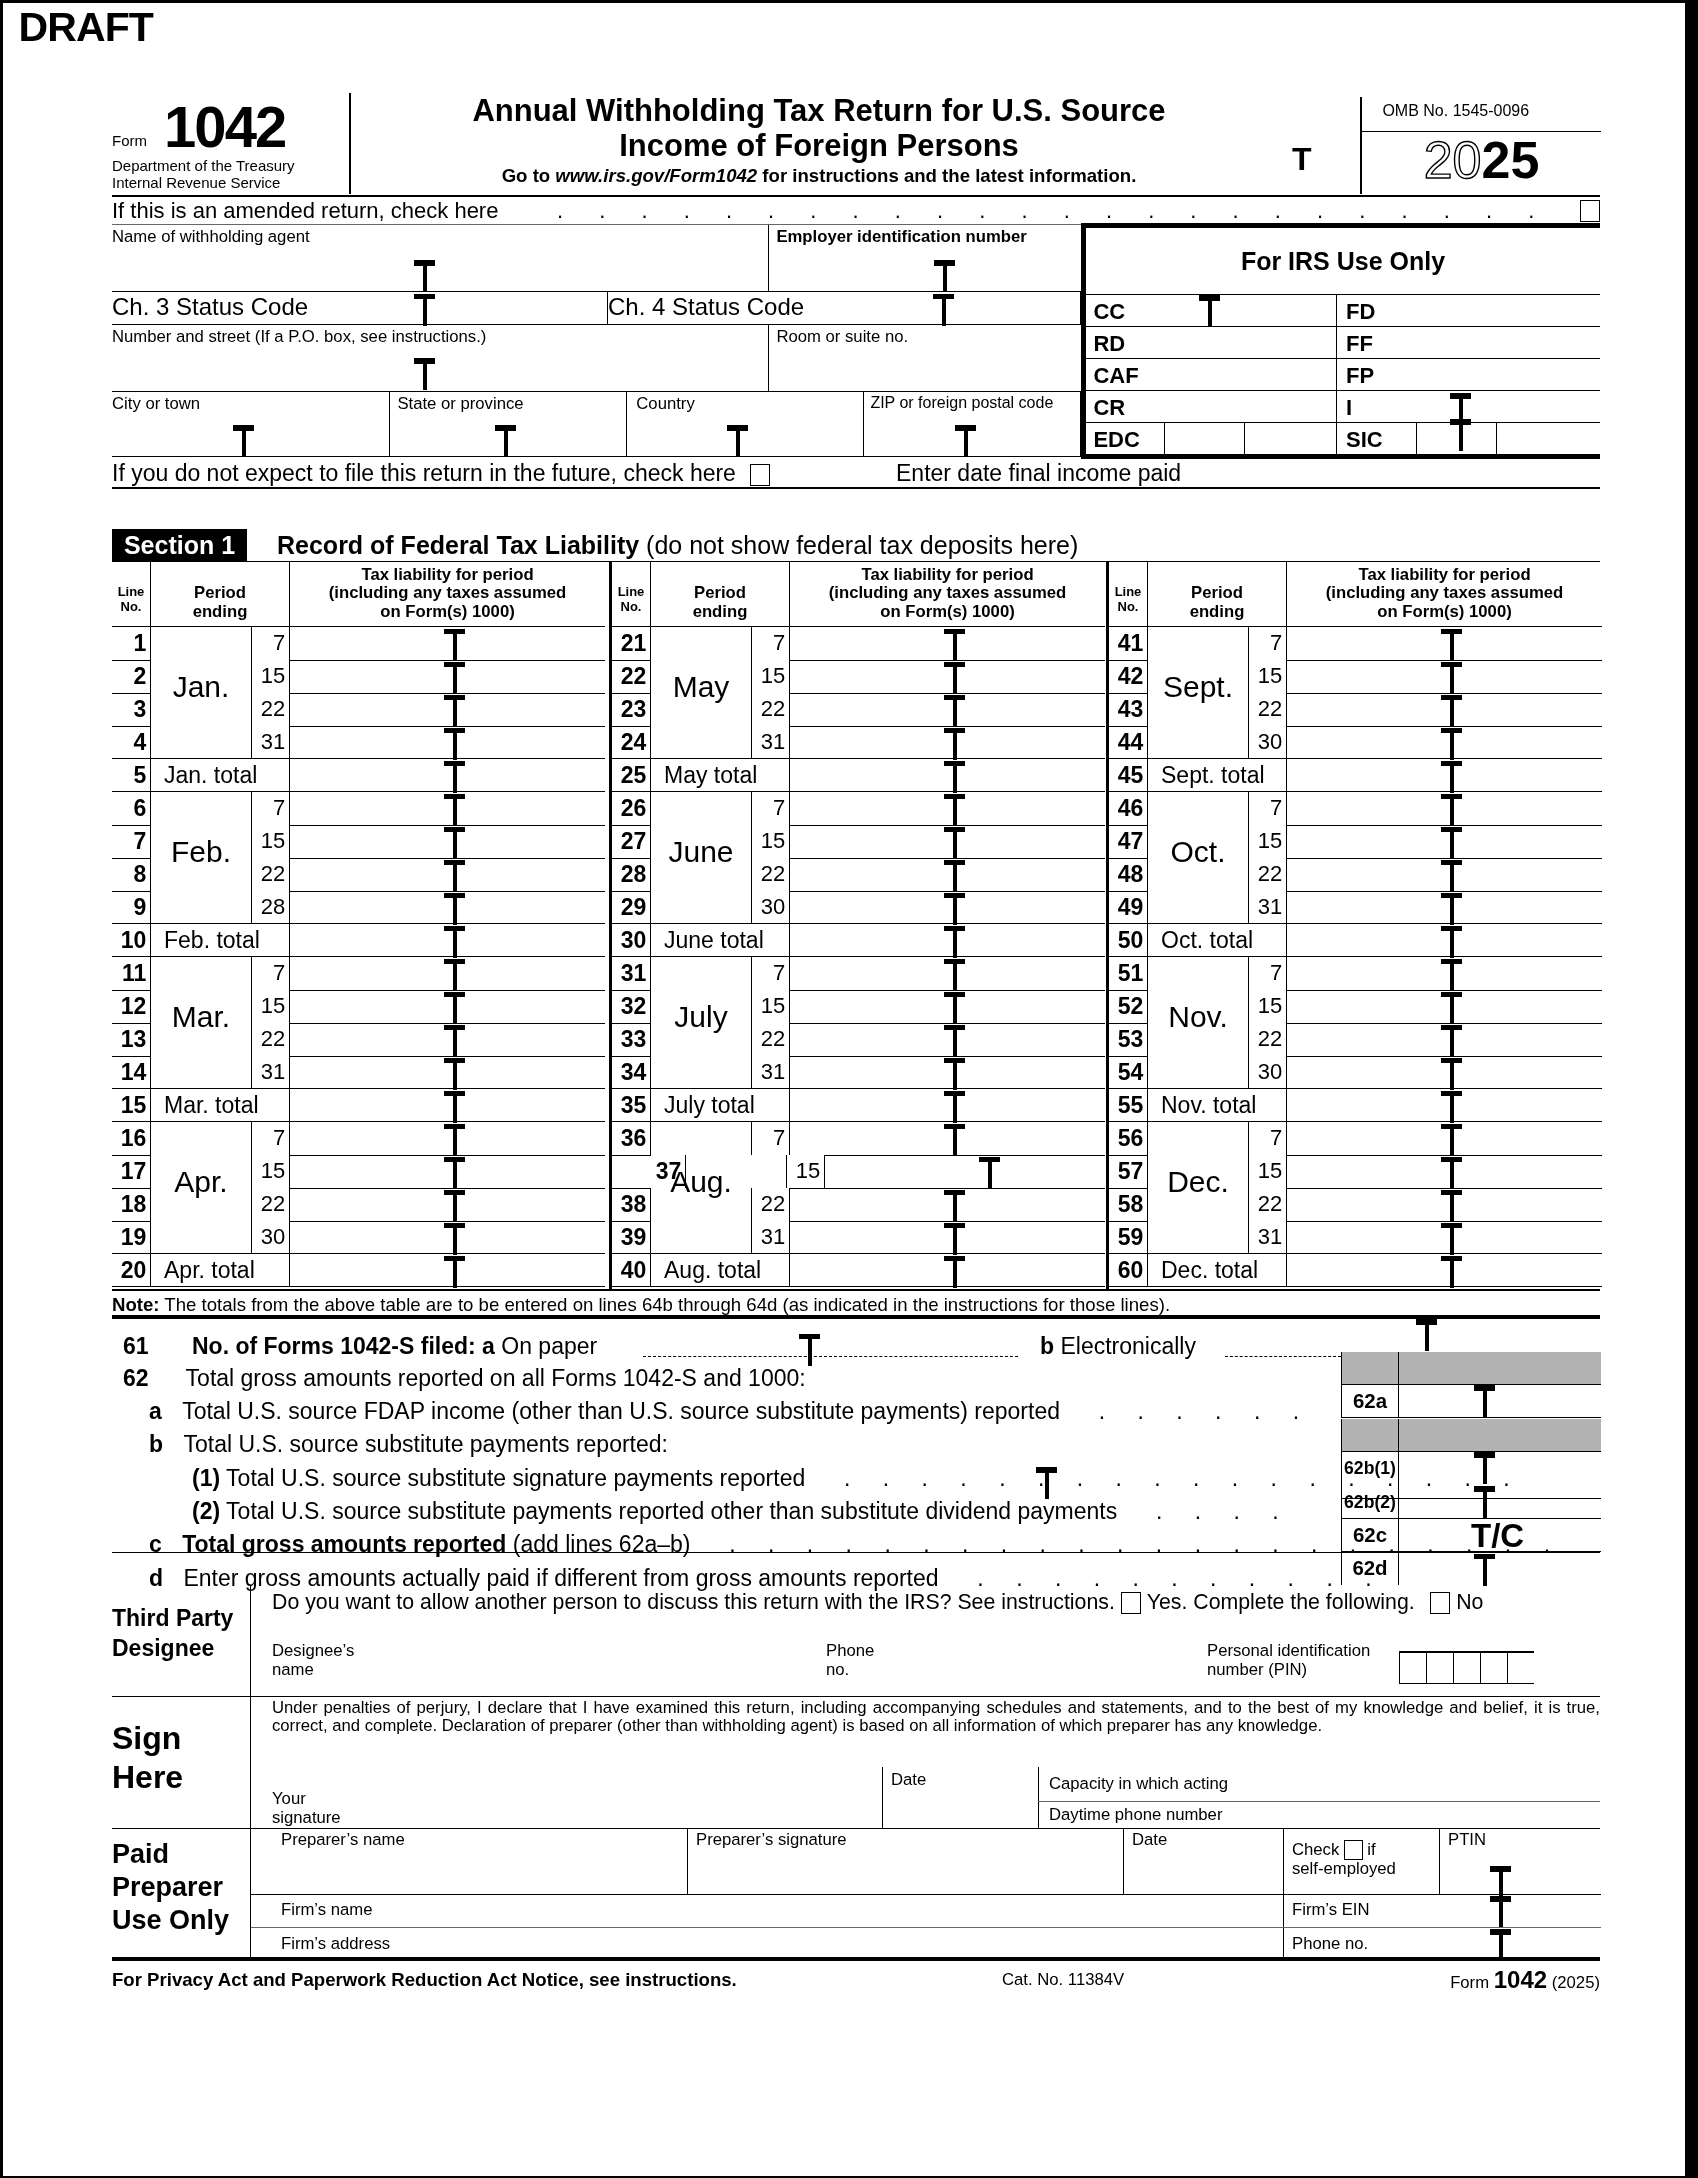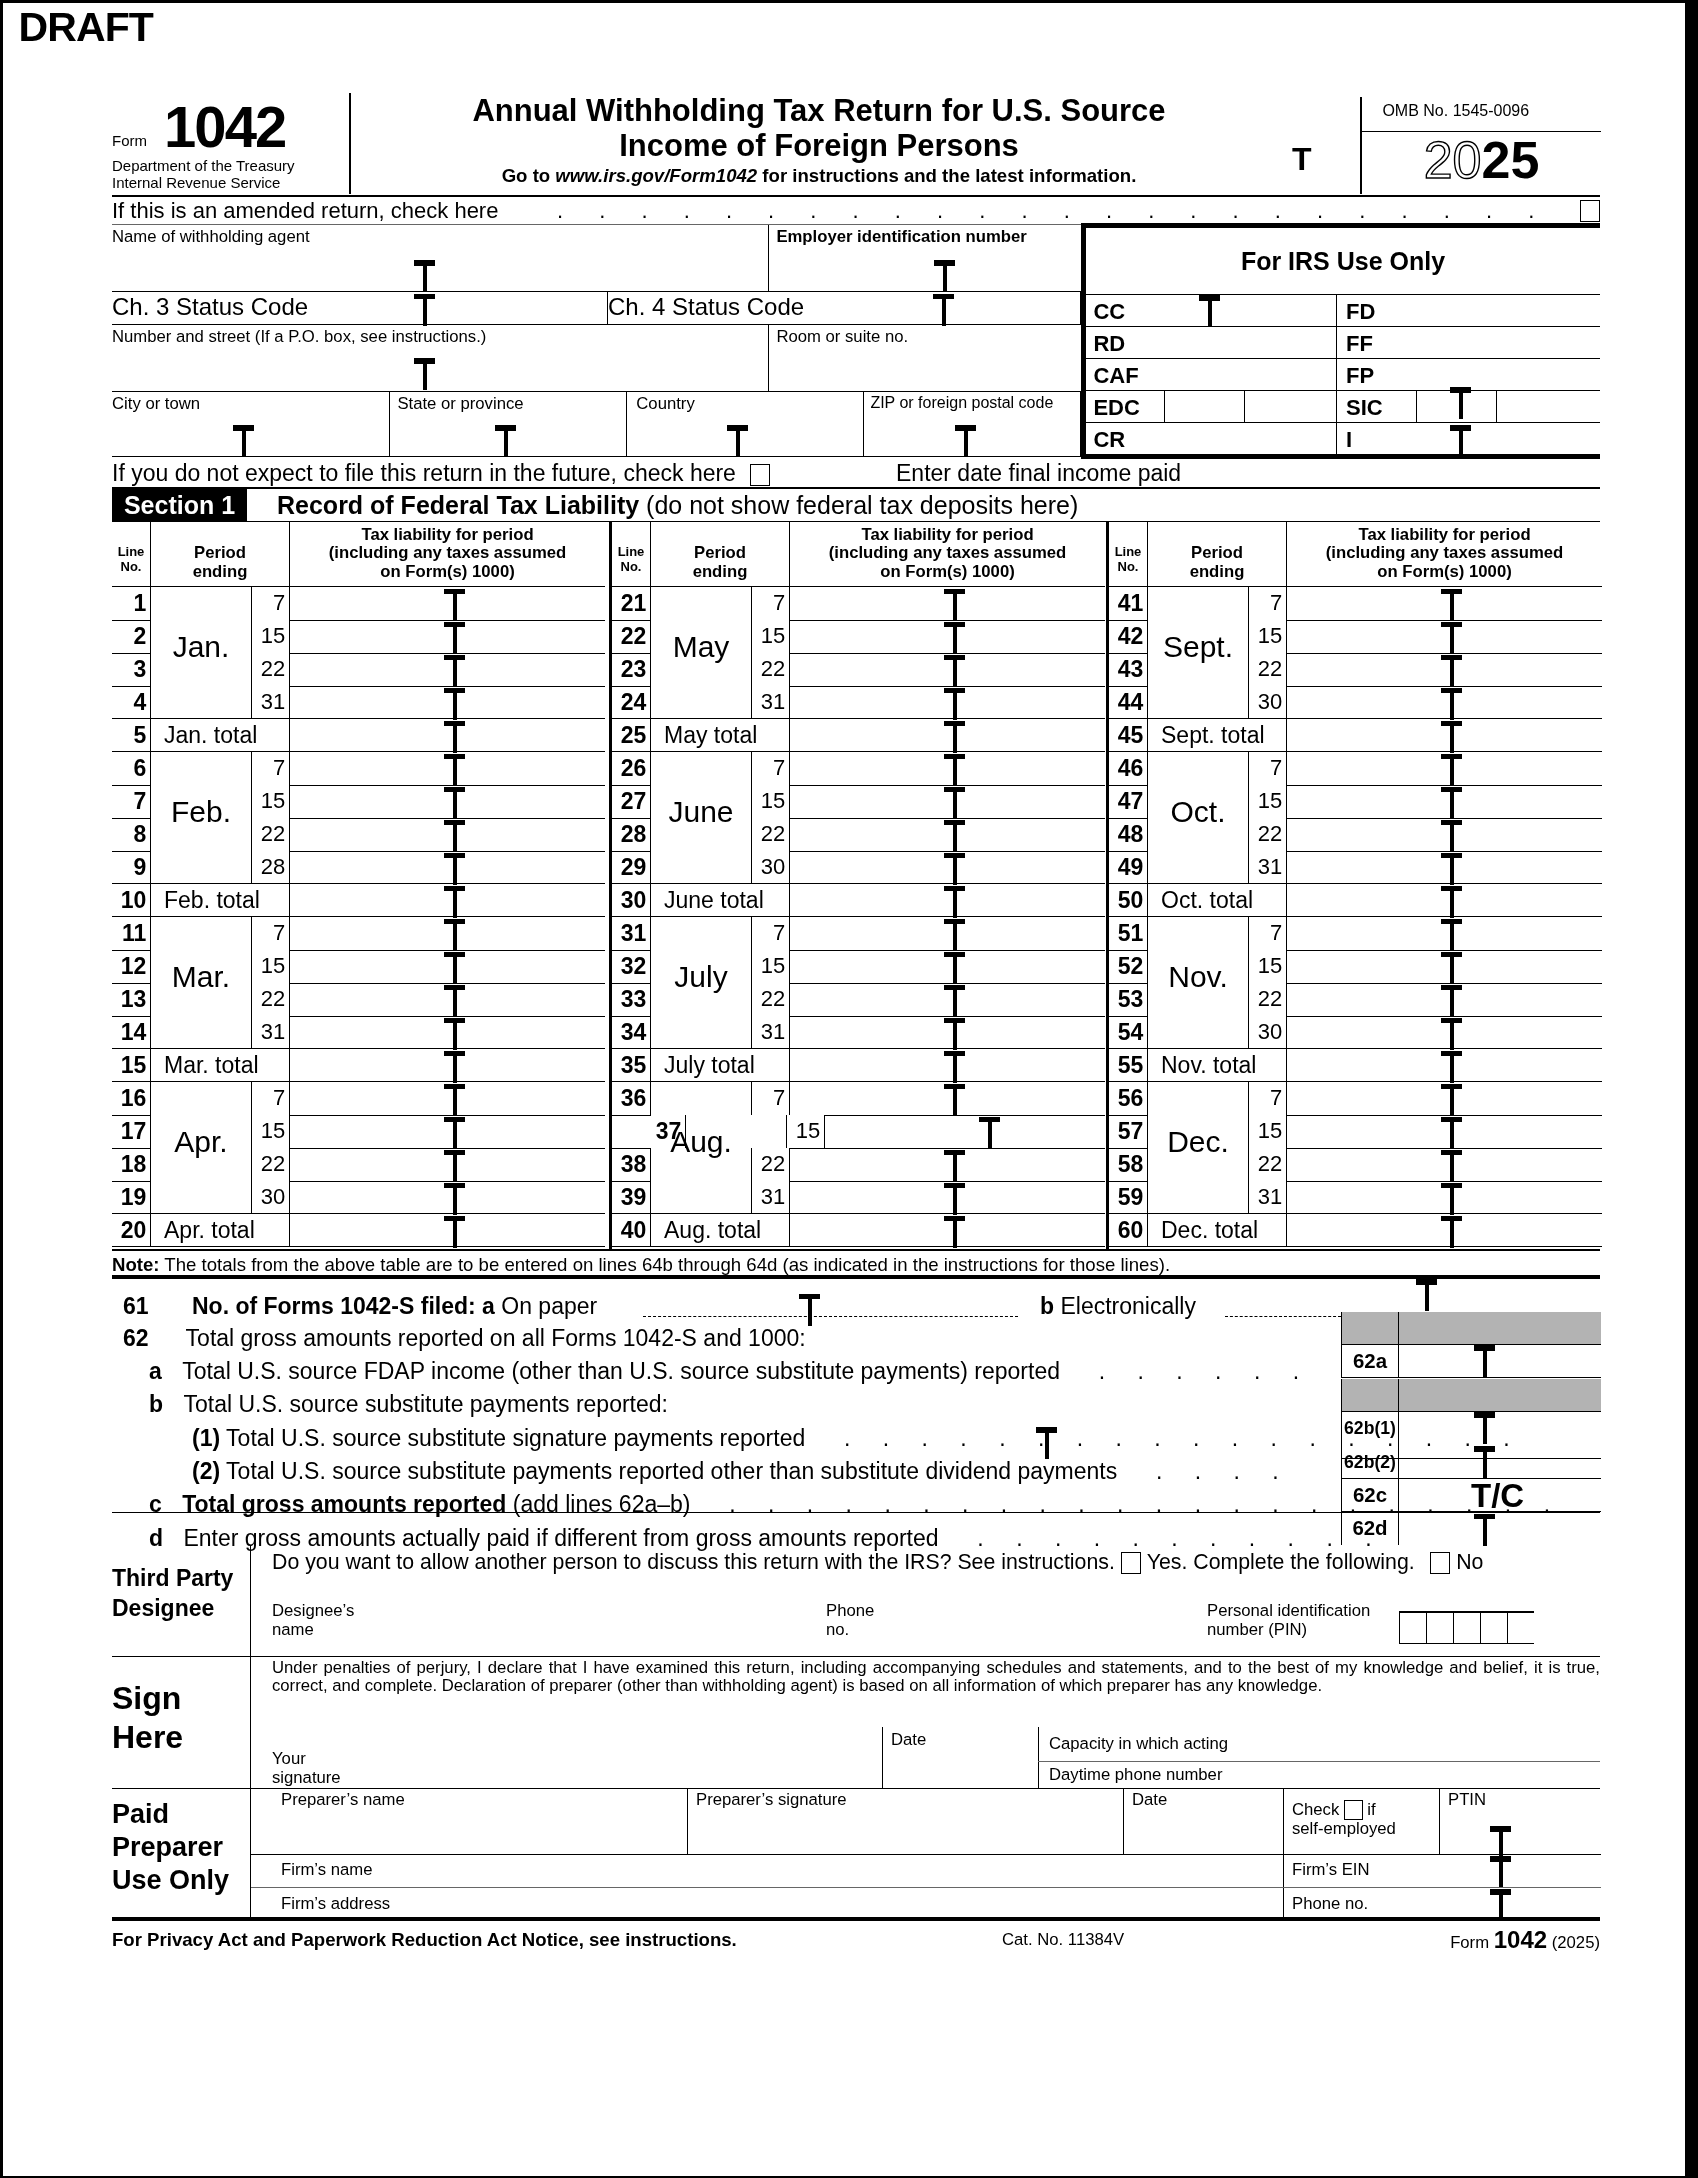--- a/index.html
+++ b/index.html
@@ -32,21 +32,21 @@
   .cell { position: absolute; border-bottom: 1.9px solid #000; border-right: 1.4px solid #000; }
   .cell .lab { font-size: 16.7px; padding: 1.9px 0 0 0; }
   .cell .labbig { font-size: 24px; line-height: 30px; }
   .irs { position: absolute; left: 969px; top: -1.9px; width: 519px; height: 236px; border: 5.6px solid #000; border-right: none; }
   .irs .h { height: 67px; text-align: center; font-size: 25px; font-weight: bold; line-height: 67px; border-bottom: 1.9px solid #000; }
   .irs .row { height: 32px; border-bottom: 1.9px solid #000; position: relative; font-size: 22px; font-weight: bold; }
   .irs .row:last-child { border-bottom: none; }
   .irs .row span { position: absolute; top: 3.7px; }
   .irs .vdiv { position: absolute; top: 0; bottom: 0; border-left: 1.4px solid #000; }
   .future { position: relative; height: 32px; font-size: 23px; line-height: 32px; border-bottom: 2.8px solid #000; }
-  .sec1 { position: relative; height: 33px; font-size: 25px; line-height: 33px; border-bottom: 1.9px solid #000; }
+  .sec1 { position: relative; height: 33px; font-size: 25px; line-height: 33px; border-bottom: 1.9px solid #000; margin-top: 40px; }
   .sec1 .badge { position: absolute; left: 0; top: 0; width: 135px; height: 32px; background: #000; color: #fff; font-weight: bold; text-align: center; }
   .sec1 .ttl { position: absolute; left: 165px; top: 0; }
   .liab { position: relative; height: 729px; border-bottom: 2.8px solid #000; }
   .lcol { position: absolute; top: 0; width: 493px; height: 729px; }
   .lcol .th { position: absolute; top: 0; height: 65px; border-bottom: 1.9px solid #000; font-weight: bold; text-align: center; font-size: 16.7px; line-height: 18.6px; }
   .lcol .row { position: absolute; left: 0; width: 493px; height: 33px; border-bottom: 1.4px solid #000; }
   .lcol .ln { position: absolute; left: 0; width: 39px; height: 100%; font-weight: bold; font-size: 23px; text-align: right; padding-right: 3.7px; border-right: 1.4px solid #000; line-height: 32px; }
   .lcol .day { position: absolute; left: 139px; width: 39px; height: 100%; font-size: 22px; text-align: right; padding-right: 3.7px; border-left: 1.4px solid #000; border-right: 1.4px solid #000; line-height: 32px; background:#fff; }
   .lcol .tot { position: absolute; left: 39px; width: 139px; height: 100%; font-size: 23px; padding-left: 13px; line-height: 32px; border-right: 1.4px solid #000; }
   .lcol .mon { position: absolute; left: 39px; width: 100px; font-size: 30px; text-align: center; }
@@ -159,34 +159,34 @@
         <span style="left:7.4px;">RD</span>
         <div class="vdiv" style="left:250px;"></div>
         <span style="left:260px;">FF</span>
       </div>
       <div class="row">
         <span style="left:7.4px;">CAF</span>
         <div class="vdiv" style="left:250px;"></div>
         <span style="left:260px;">FP</span>
       </div>
       <div class="row">
+        <span style="left:7.4px;">CR</span>
+        <div class="vdiv" style="left:250px;"></div>
+        <span style="left:260px;">I</span>
+        <span class="tmark" style="left:368px;top:1.9px;"></span>
+      </div>
+      <div class="row">
         <span style="left:7.4px;">EDC</span>
         <div class="vdiv" style="left:78px;"></div>
         <div class="vdiv" style="left:158px;"></div>
         <div class="vdiv" style="left:250px;"></div>
         <span style="left:260px;">SIC</span>
         <div class="vdiv" style="left:330px;"></div>
         <div class="vdiv" style="left:410px;"></div>
         <span class="tmark" style="left:368px;top:-3.7px;"></span>
-      </div>
-      <div class="row">
-        <span style="left:7.4px;">CR</span>
-        <div class="vdiv" style="left:250px;"></div>
-        <span style="left:260px;">I</span>
-        <span class="tmark" style="left:368px;top:1.9px;"></span>
       </div>
     </div>
   </div>
 
   <div class="future">
     <span>If you do not expect to file this return in the future, check here</span>
     <span class="cbx" style="margin-left:7.4px;"></span>
     <span style="position:absolute;left:784px;">Enter date final income paid</span>
   </div>
 

